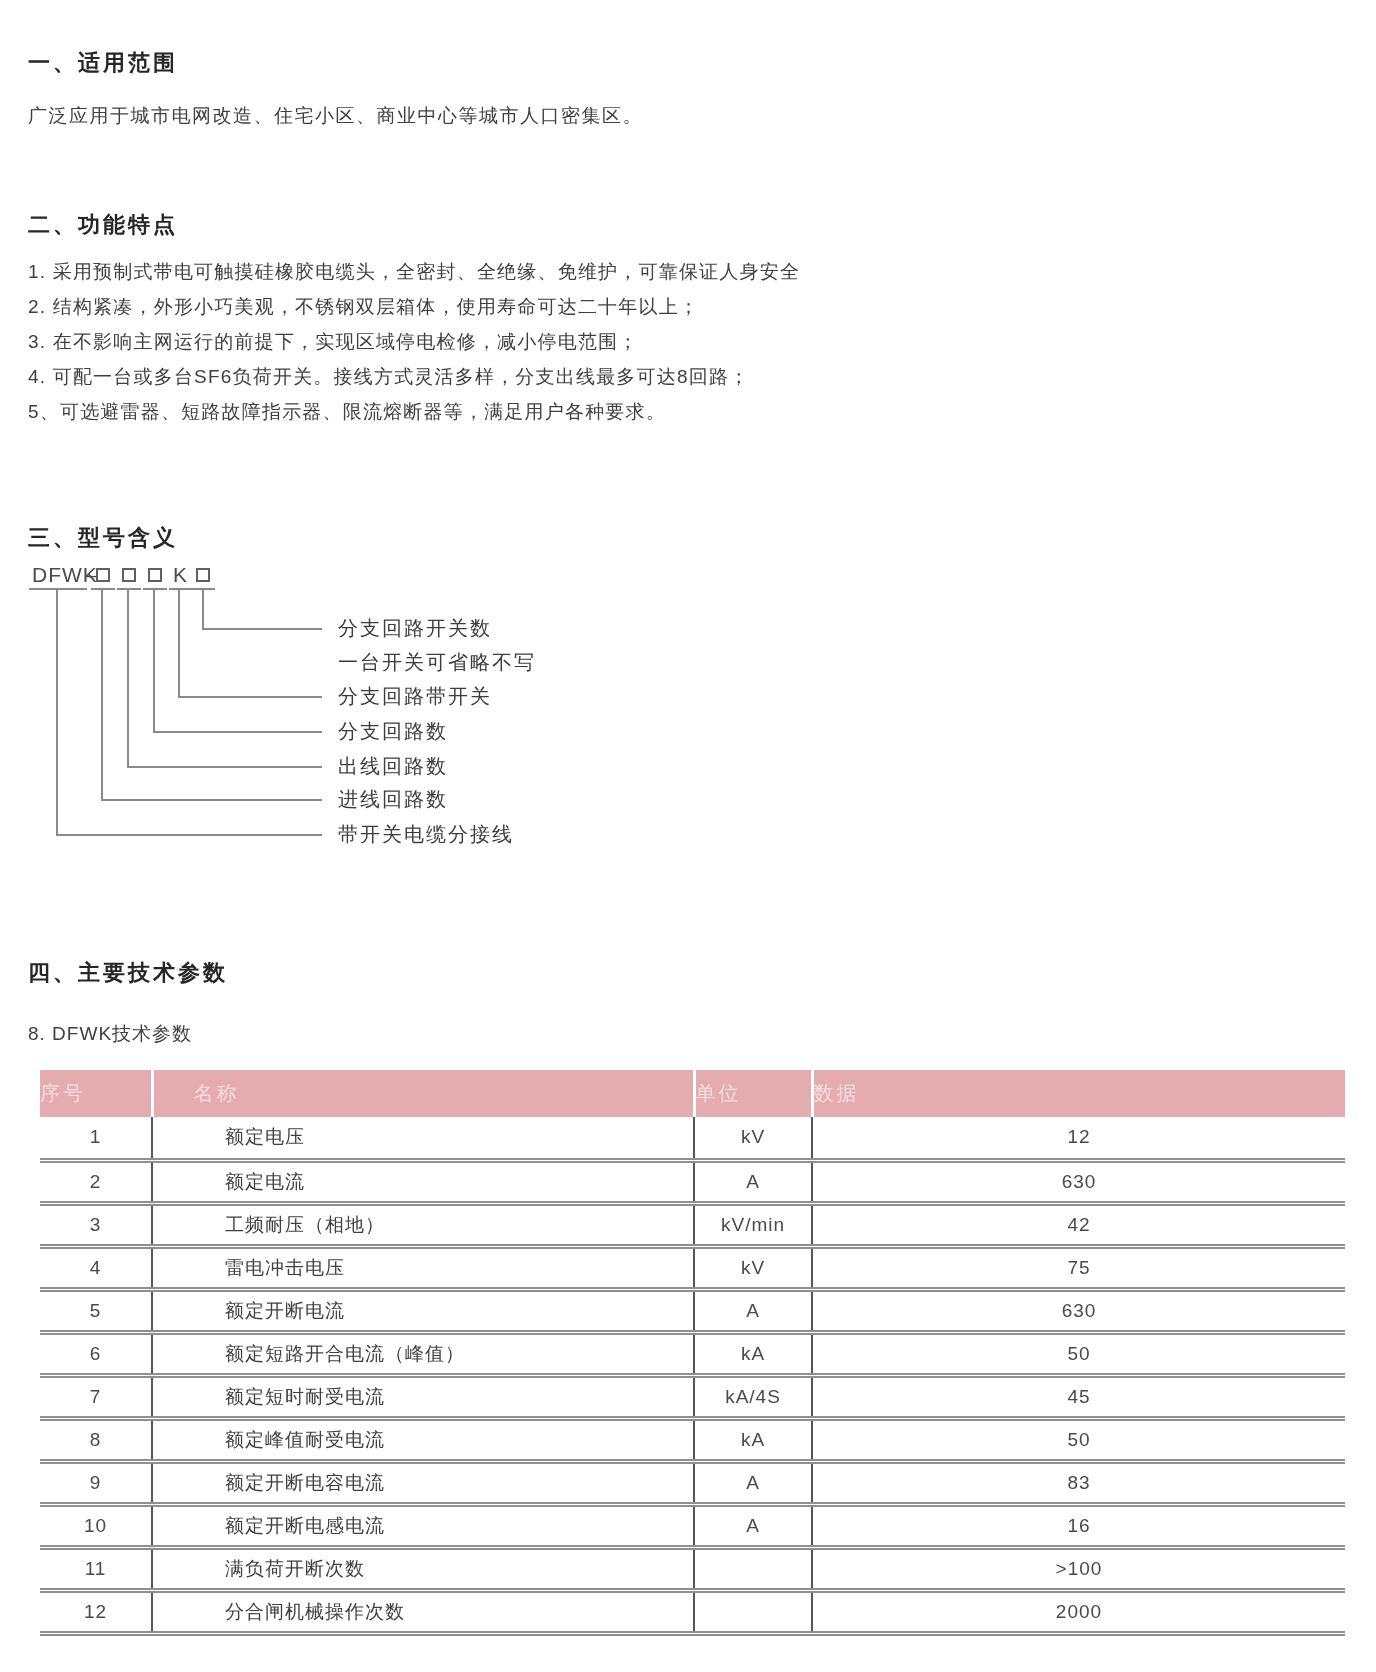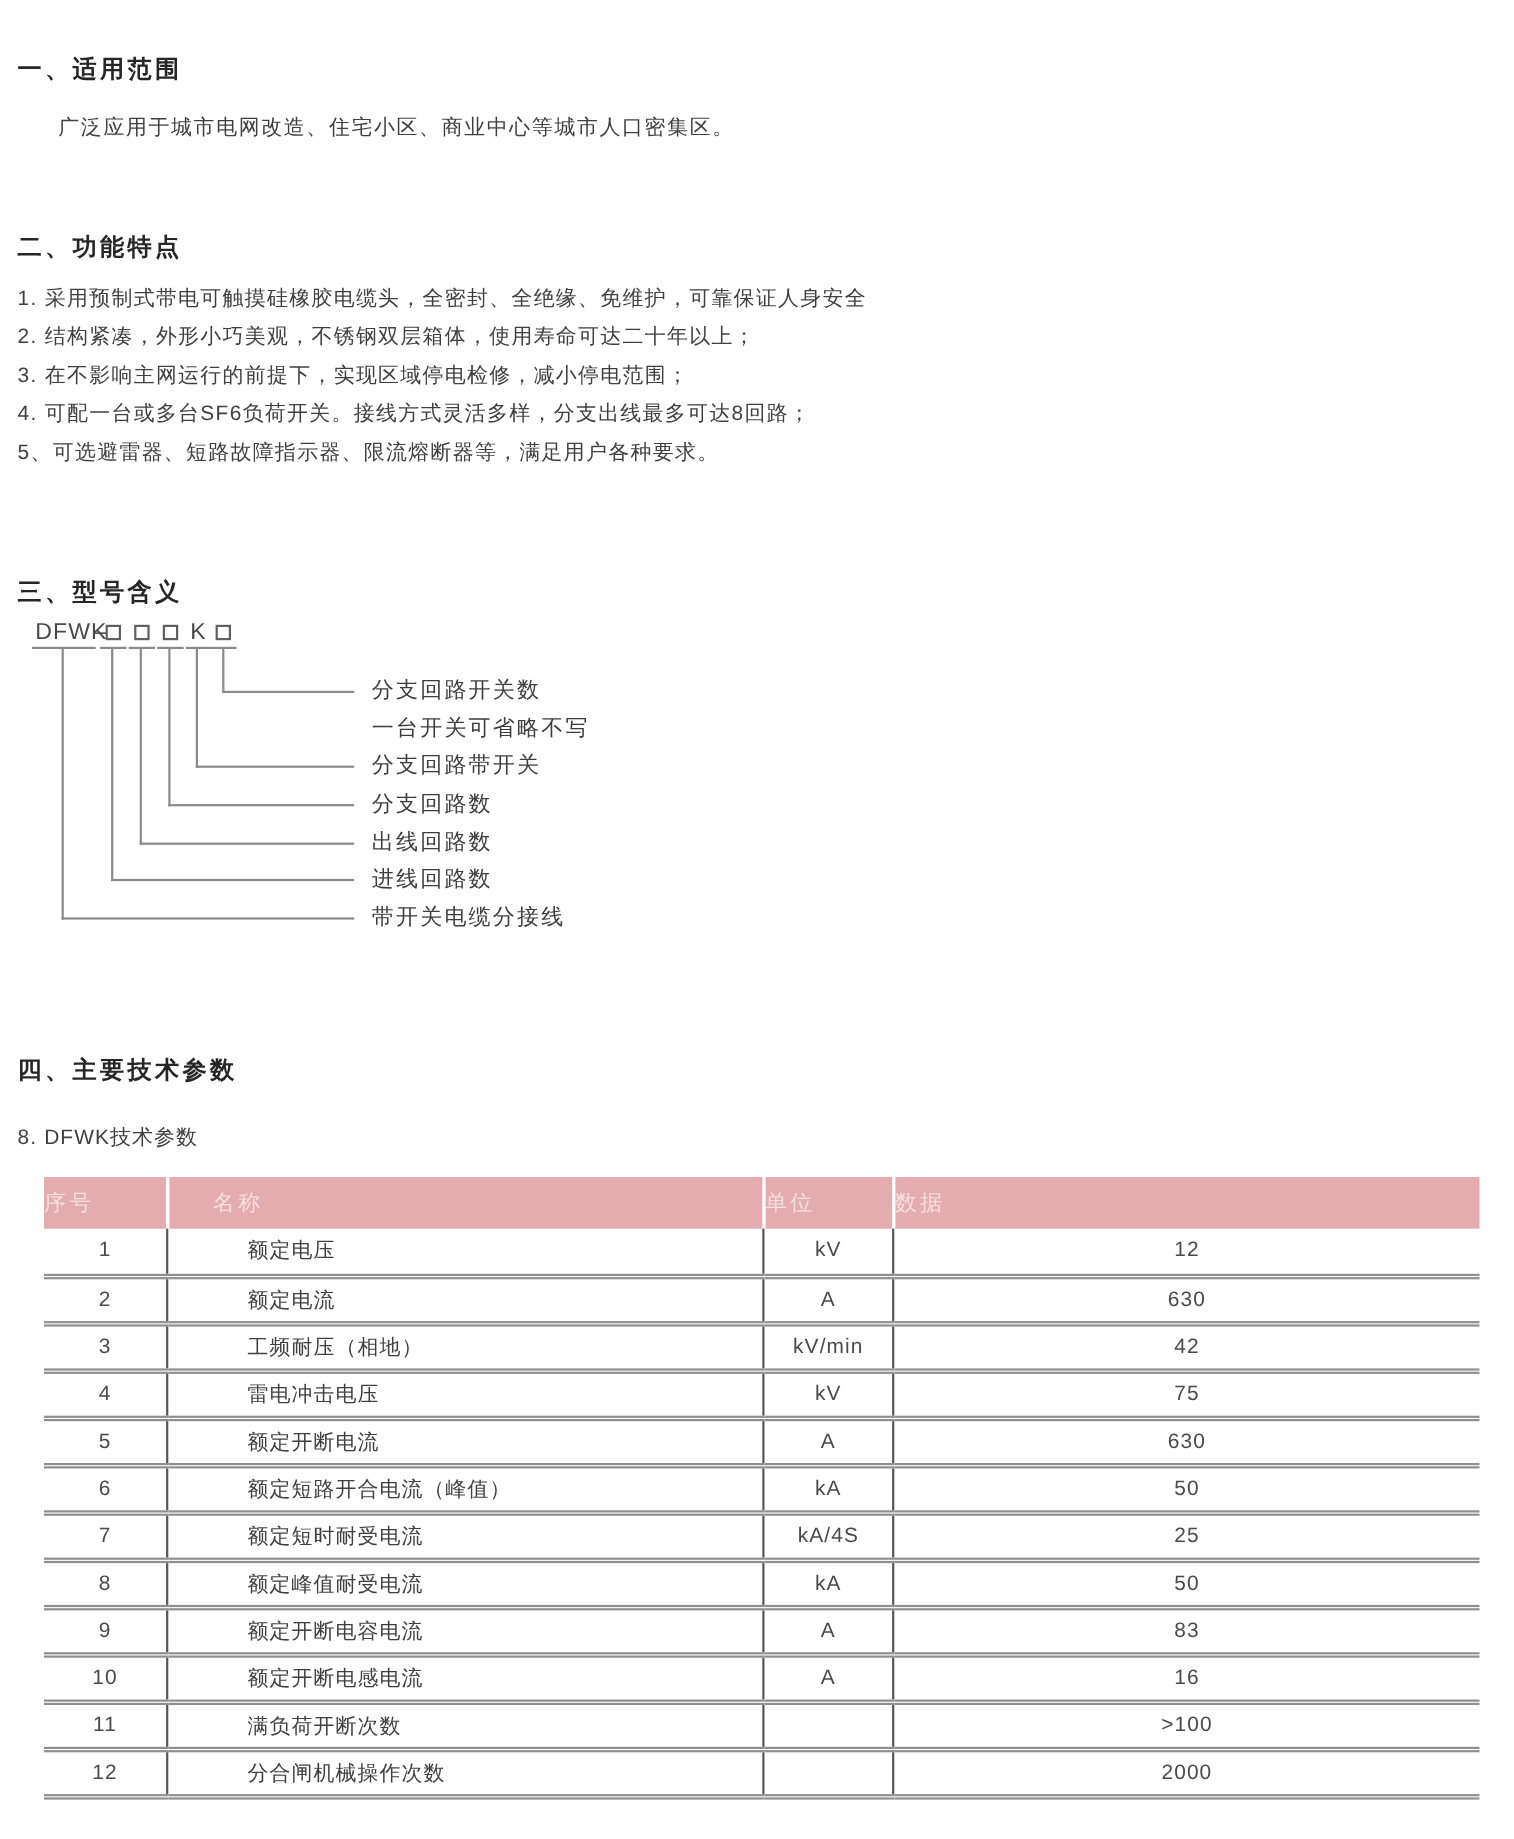--- a/index.html
+++ b/index.html
@@ -8,32 +8,31 @@
     font-family: "Liberation Sans", "DejaVu Sans", sans-serif;
     color: #3d3d3d;
   }
   .page {
     position: relative;
     width: 1376px;
     height: 1672px;
     background: #ffffff;
     overflow: hidden;
   }
-  .sec { position: absolute; left: 16px; right: 32px; }
+  .sec { position: absolute; left: 28px; right: 32px; }
   h2.sec-title {
     font-size: 22px;
     font-weight: bold;
     color: #262626;
     letter-spacing: 3px;
   }
   .body-text {
     font-size: 19px;
     color: #3f3f3f;
     letter-spacing: 1.5px;
-    margin-left: 37px;
   }
   
   .feature-list { list-style: none; margin-top: 14px; }
   .feature-list li {
     font-size: 19px;
     color: #3f3f3f;
     letter-spacing: 1.2px;
     line-height: 35px;
     white-space: nowrap;
   }
@@ -242,21 +241,21 @@
       <tr>
         <td class="c-no">6</td>
         <td class="c-name">额定短路开合电流（峰值）</td>
         <td class="c-unit">kA</td>
         <td class="c-value">50</td>
       </tr>
       <tr>
         <td class="c-no">7</td>
         <td class="c-name">额定短时耐受电流</td>
         <td class="c-unit">kA/4S</td>
-        <td class="c-value">25</td>
+        <td class="c-value">45</td>
       </tr>
       <tr>
         <td class="c-no">8</td>
         <td class="c-name">额定峰值耐受电流</td>
         <td class="c-unit">kA</td>
         <td class="c-value">50</td>
       </tr>
       <tr>
         <td class="c-no">9</td>
         <td class="c-name">额定开断电容电流</td>

